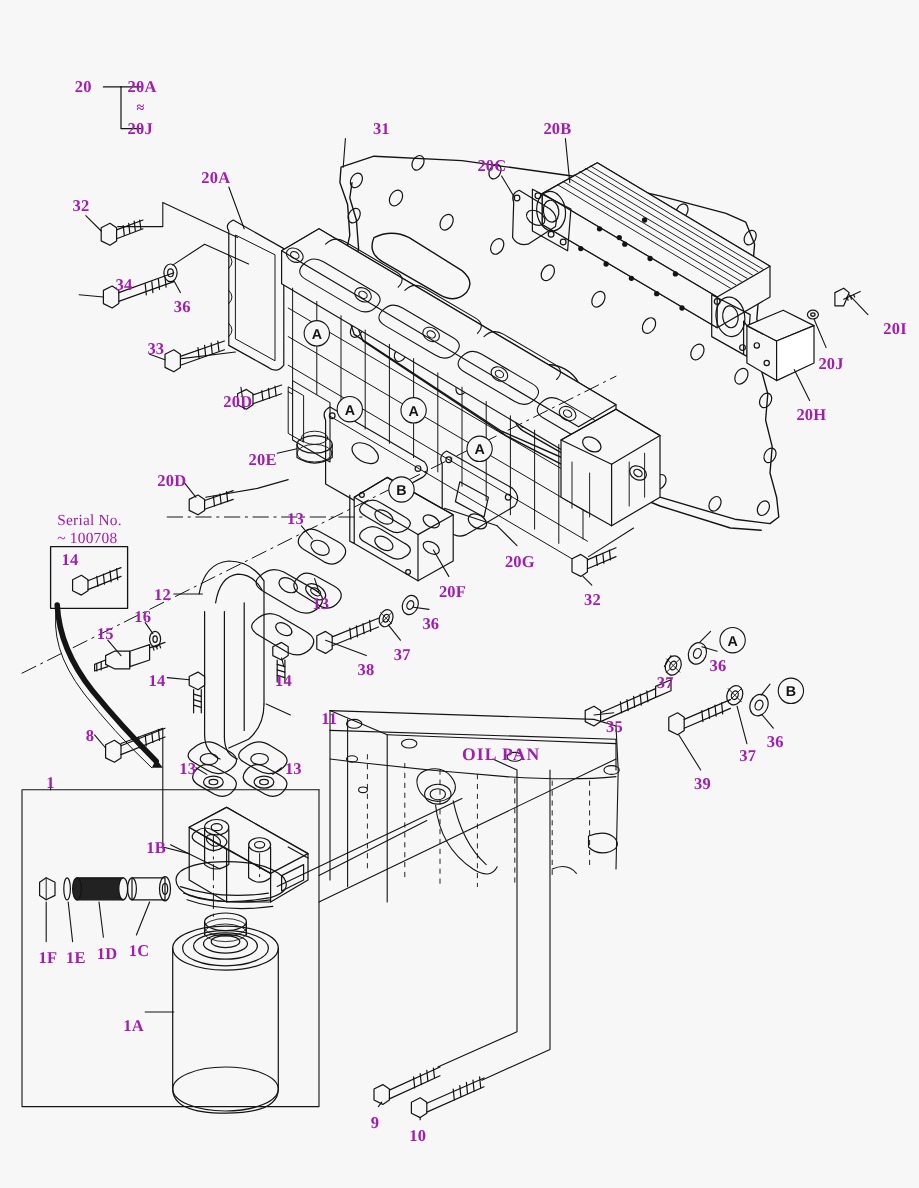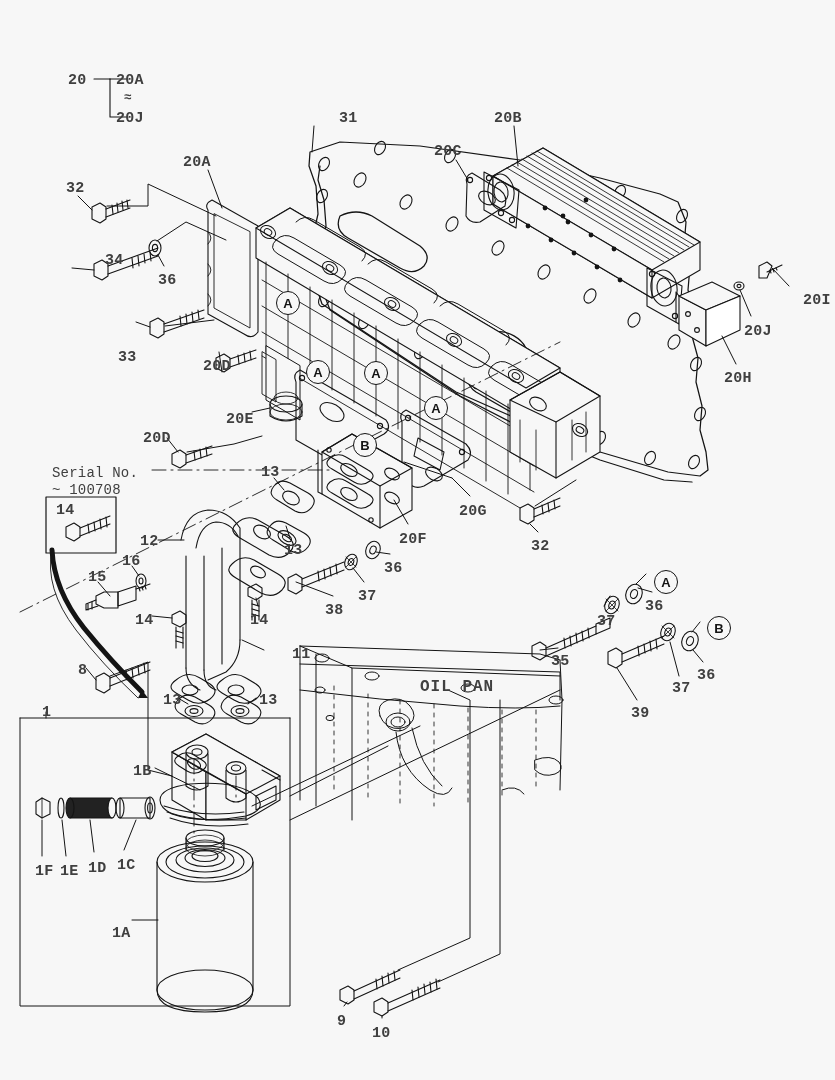--- a/index.html
+++ b/index.html
@@ -8,24 +8,24 @@
     background:#f7f7f7;
     font-family:"Liberation Sans", sans-serif;
     position:relative;
     overflow:hidden;
   }
   #stage{position:absolute;left:0;top:0;width:835px;height:1080px;}
   svg.layer{position:absolute;left:0;top:0;width:835px;height:1080px;}
 
   .lbl{
     position:absolute;
-    font-family:Liberation Mono, monospace;
+    font-family:Liberation Serif, serif;
     font-size:15px;
     font-weight:700;
-    color:#404040;
+    color:#a21caf;
     white-space:nowrap;
     letter-spacing:0.2px;
     user-select:none;
   }
   .lbl.serial{font-weight:400;font-size:14px;line-height:17px;}
   .lbl.oilpan{font-size:16px;letter-spacing:1px;font-weight:700;}
 
   .circ{
     position:absolute;
     width:22px;height:22px;
@@ -678,21 +678,21 @@
     <div class="lbl" style="left:116px;top:110px;">20J</div>
 
     <div class="lbl" style="left:183px;top:154px;">20A</div>
     <div class="lbl" style="left:303px;top:110px;margin-left:36px;">31</div>
     <div class="lbl" style="left:494px;top:110px;">20B</div>
     <div class="lbl" style="left:434px;top:143px;">20C</div>
 
     <div class="lbl" style="left:66px;top:180px;">32</div>
     <div class="lbl" style="left:58px;top:252px;margin-left:47px;">34</div>
     <div class="lbl" style="left:158px;top:272px;">36</div>
-    <div class="lbl" style="left:118px;top:310px;margin-top:39px;">33</div>
+    <div class="lbl" style="left:134px;top:310px;">33</div>
 
     <div class="lbl" style="left:791px;top:292px;margin-left:12px;">20I</div>
     <div class="lbl" style="left:744px;top:323px;">20J</div>
     <div class="lbl" style="left:724px;top:370px;">20H</div>
 
     <div class="lbl" style="left:203px;top:358px;">20D</div>
     <div class="lbl" style="left:226px;top:411px;">20E</div>
     <div class="lbl" style="left:143px;top:430px;">20D</div>
     <div class="lbl" style="left:261px;top:464px;">13</div>
     <div class="lbl" style="left:459px;top:503px;">20G</div>

